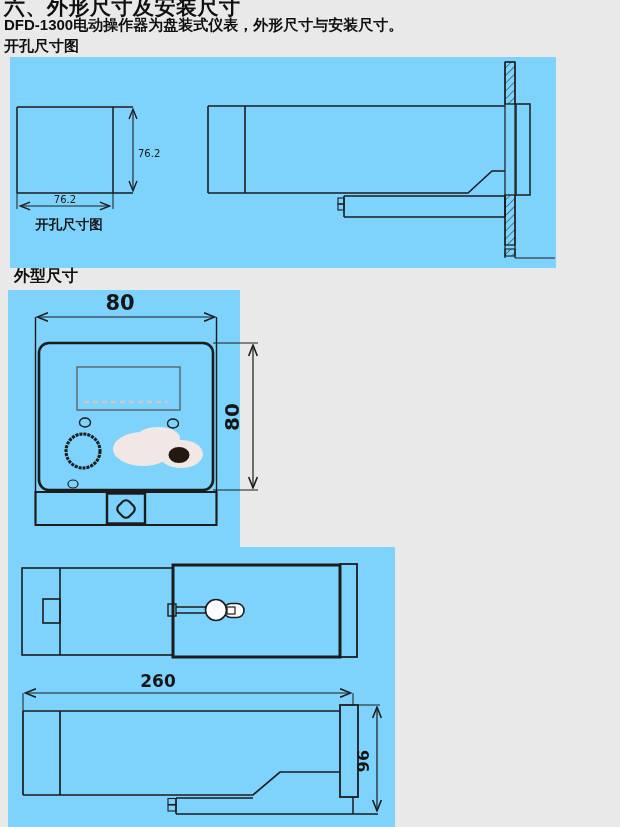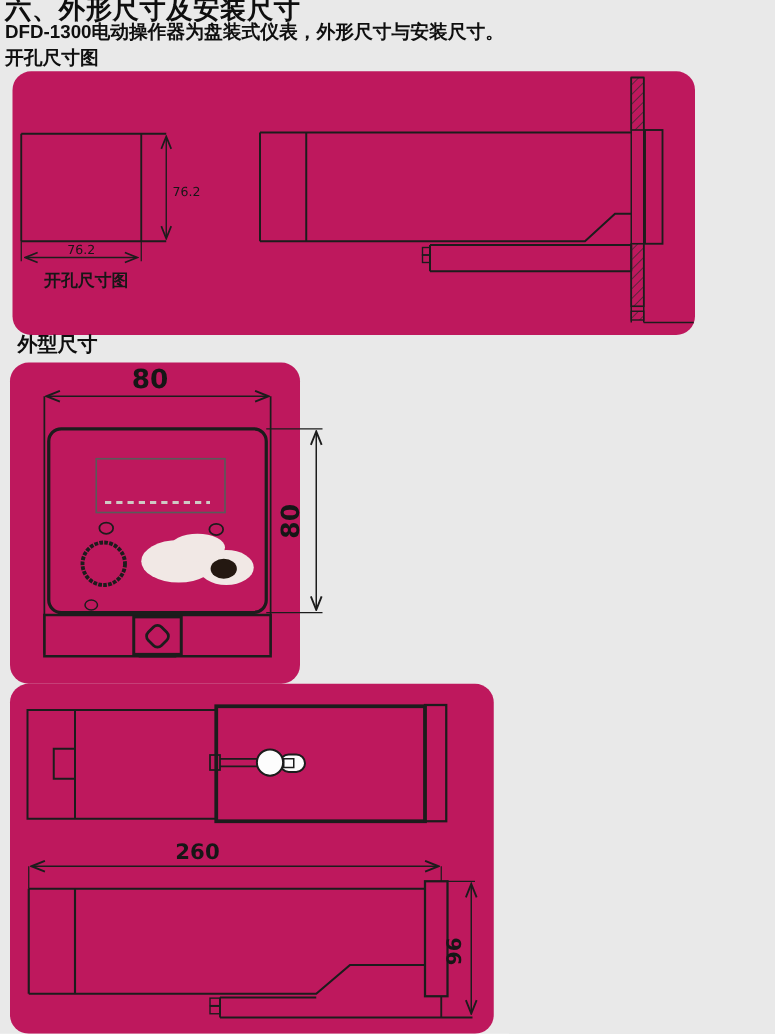--- a/index.html
+++ b/index.html
@@ -5,21 +5,21 @@
   html,body{margin:0;padding:0;}
   .page{
     position:relative;
     width:620px;height:827px;
     background:#e9e9e9;
     overflow:hidden;
     font-family:"Liberation Sans","DejaVu Sans",sans-serif;
     color:#0f0f0f;
   }
   .abs{position:absolute;}
-  .paper{background:#be185d;border-radius:15px;}
+  .paper{background:#7dd3fc;}
   .doc-heading{
     top:-7px;left:4px;
     font-size:21px;font-weight:700;
     letter-spacing:.5px;white-space:nowrap;
   }
   .doc-intro{
     top:16px;left:4px;
     font-size:15px;font-weight:700;white-space:nowrap;
   }
   .sec-label{

